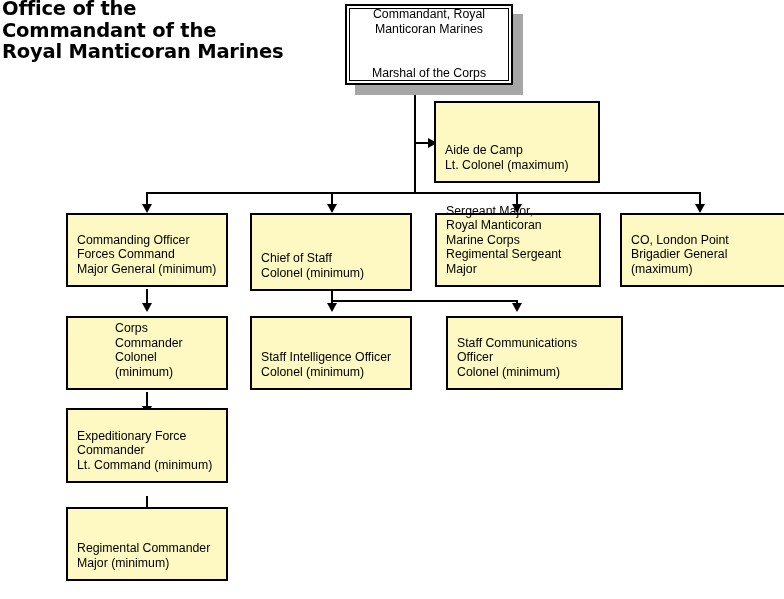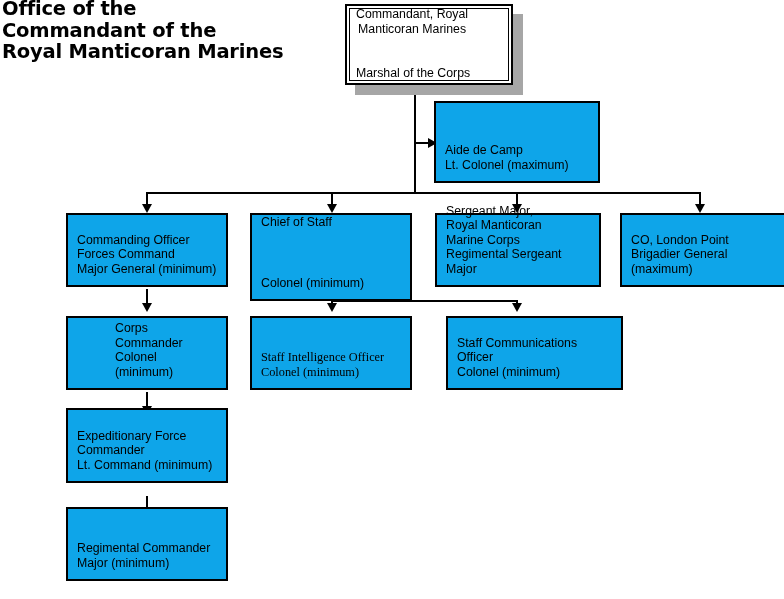--- a/index.html
+++ b/index.html
@@ -31,21 +31,21 @@
     line-height: 21.5px;
     letter-spacing: -0.2px;
     color: #000000;
     white-space: pre-line;
   }
 
   
   .node {
     position: absolute;
     box-sizing: border-box;
-    background: #0ea5e9;
+    background: #fef9c3;
     border: 2px solid #000000;
     display: flex;
     flex-direction: column;
     justify-content: flex-end;
     padding: 0 9px 9px 9px;
     z-index: 3;
   }
   .node .role {
     font-size: 12.3px;
     line-height: 14.5px;
@@ -69,21 +69,21 @@
     padding: 2px;
     z-index: 4;
   }
   .node-root .inner {
     box-sizing: border-box;
     width: 100%;
     height: 100%;
     border: 1.5px solid #000000;
     display: flex;
     flex-direction: column;
-    align-items: flex-start;
+    align-items: center;
     justify-content: center;
     padding: 4px 6px 6px 6px;
     gap: 16px;
   }
   .node-root .role {
     font-size: 12.3px;
     line-height: 15px;
     text-align: center;
     color: #000000;
     white-space: pre-line;
@@ -191,21 +191,21 @@
     <div class="role">Aide de Camp</div>
     <div class="rank">Lt. Colonel (maximum)</div>
   </div>
 
   <div class="node" style="left:66px; top:213px; width:162px; height:74px;">
     <div class="role">Commanding Officer
 Forces Command</div>
     <div class="rank">Major General (minimum)</div>
   </div>
 
-  <div class="node" style="left:250px; top:213px; width:162px; height:88px;justify-content:space-between;">
+  <div class="node" style="left:250px; top:213px; width:162px; height:78px;">
     <div class="role">Chief of Staff</div>
     <div class="rank">Colonel (minimum)</div>
   </div>
 
   <div class="node" style="left:435px; top:213px; width:166px; height:74px;">
     <div class="role">Sergeant Major,
 Royal Manticoran
 Marine Corps</div>
     <div class="rank">Regimental Sergeant Major</div>
   </div>
@@ -213,21 +213,21 @@
   <div class="node" style="left:620px; top:213px; width:168px; height:74px;">
     <div class="role">CO, London Point</div>
     <div class="rank">Brigadier General (maximum)</div>
   </div>
 
   <div class="node" style="left:66px; top:316px; width:162px; height:74px;padding-left:47px;">
     <div class="role">Corps Commander</div>
     <div class="rank">Colonel (minimum)</div>
   </div>
 
-  <div class="node" style="left:250px; top:316px; width:162px; height:74px;font-family:Liberation Serif, serif;">
+  <div class="node" style="left:250px; top:316px; width:162px; height:74px;">
     <div class="role">Staff Intelligence Officer</div>
     <div class="rank">Colonel (minimum)</div>
   </div>
 
   <div class="node" style="left:446px; top:316px; width:177px; height:74px;">
     <div class="role">Staff Communications
 Officer</div>
     <div class="rank">Colonel (minimum)</div>
   </div>
 

